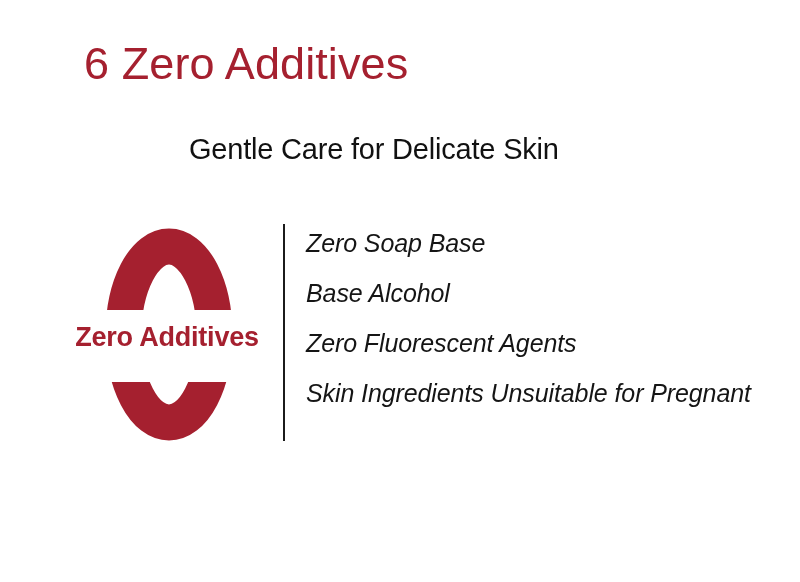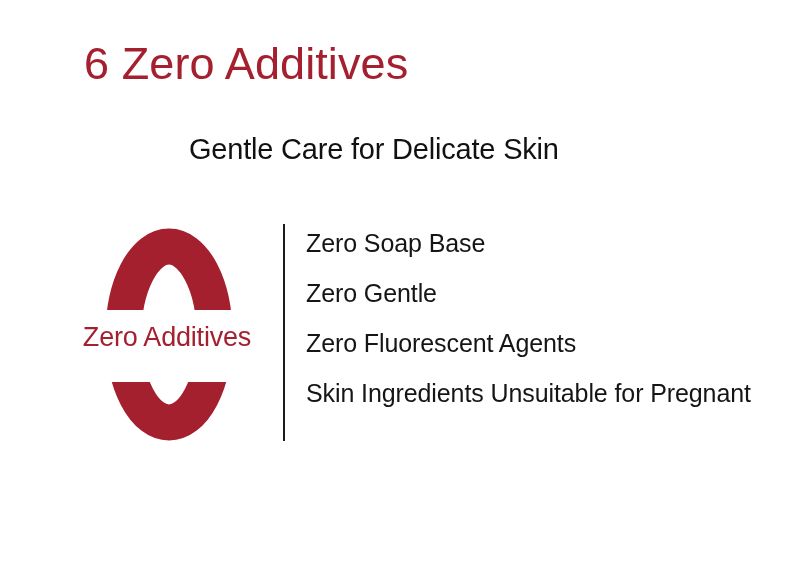--- a/index.html
+++ b/index.html
@@ -81,21 +81,21 @@
   }
 
   #badge-label {
     position: absolute;
     left: 0px;
     top: 96px;
     width: 214px;
     text-align: center;
     font-size: 27px;
     line-height: 38px;
-    font-weight: 400;
+    font-weight: 700;
     color: #a5202f;
     letter-spacing: -0.2px;
     white-space: nowrap;
   }
 
   
   #divider {
     position: absolute;
     left: 283px;
     top: 224px;
@@ -103,20 +103,21 @@
     height: 217px;
     background: #1b1b1b;
   }
 
   
   #feature-list {
     position: absolute;
     left: 306px;
     top: 218px;
     width: 470px;
+    font-style: italic;
   }
 
   .feature-item {
     height: 50px;
     line-height: 50px;
     font-size: 25px;
     color: #151515;
     letter-spacing: -0.1px;
     white-space: nowrap;
   }
@@ -140,18 +141,18 @@
 
     <div id="ring-band"></div>
 
     <div id="badge-label">Zero Additives</div>
   </div>
 
   <div id="divider"></div>
 
   <div id="feature-list">
     <div class="feature-item">Zero Soap Base</div>
-    <div class="feature-item">Zero Gentle</div>
+    <div class="feature-item">Base Alcohol</div>
     <div class="feature-item">Zero Fluorescent Agents</div>
     <div class="feature-item">Skin Ingredients Unsuitable for Pregnant</div>
   </div>
 
 </div>
 
 </body></html>

